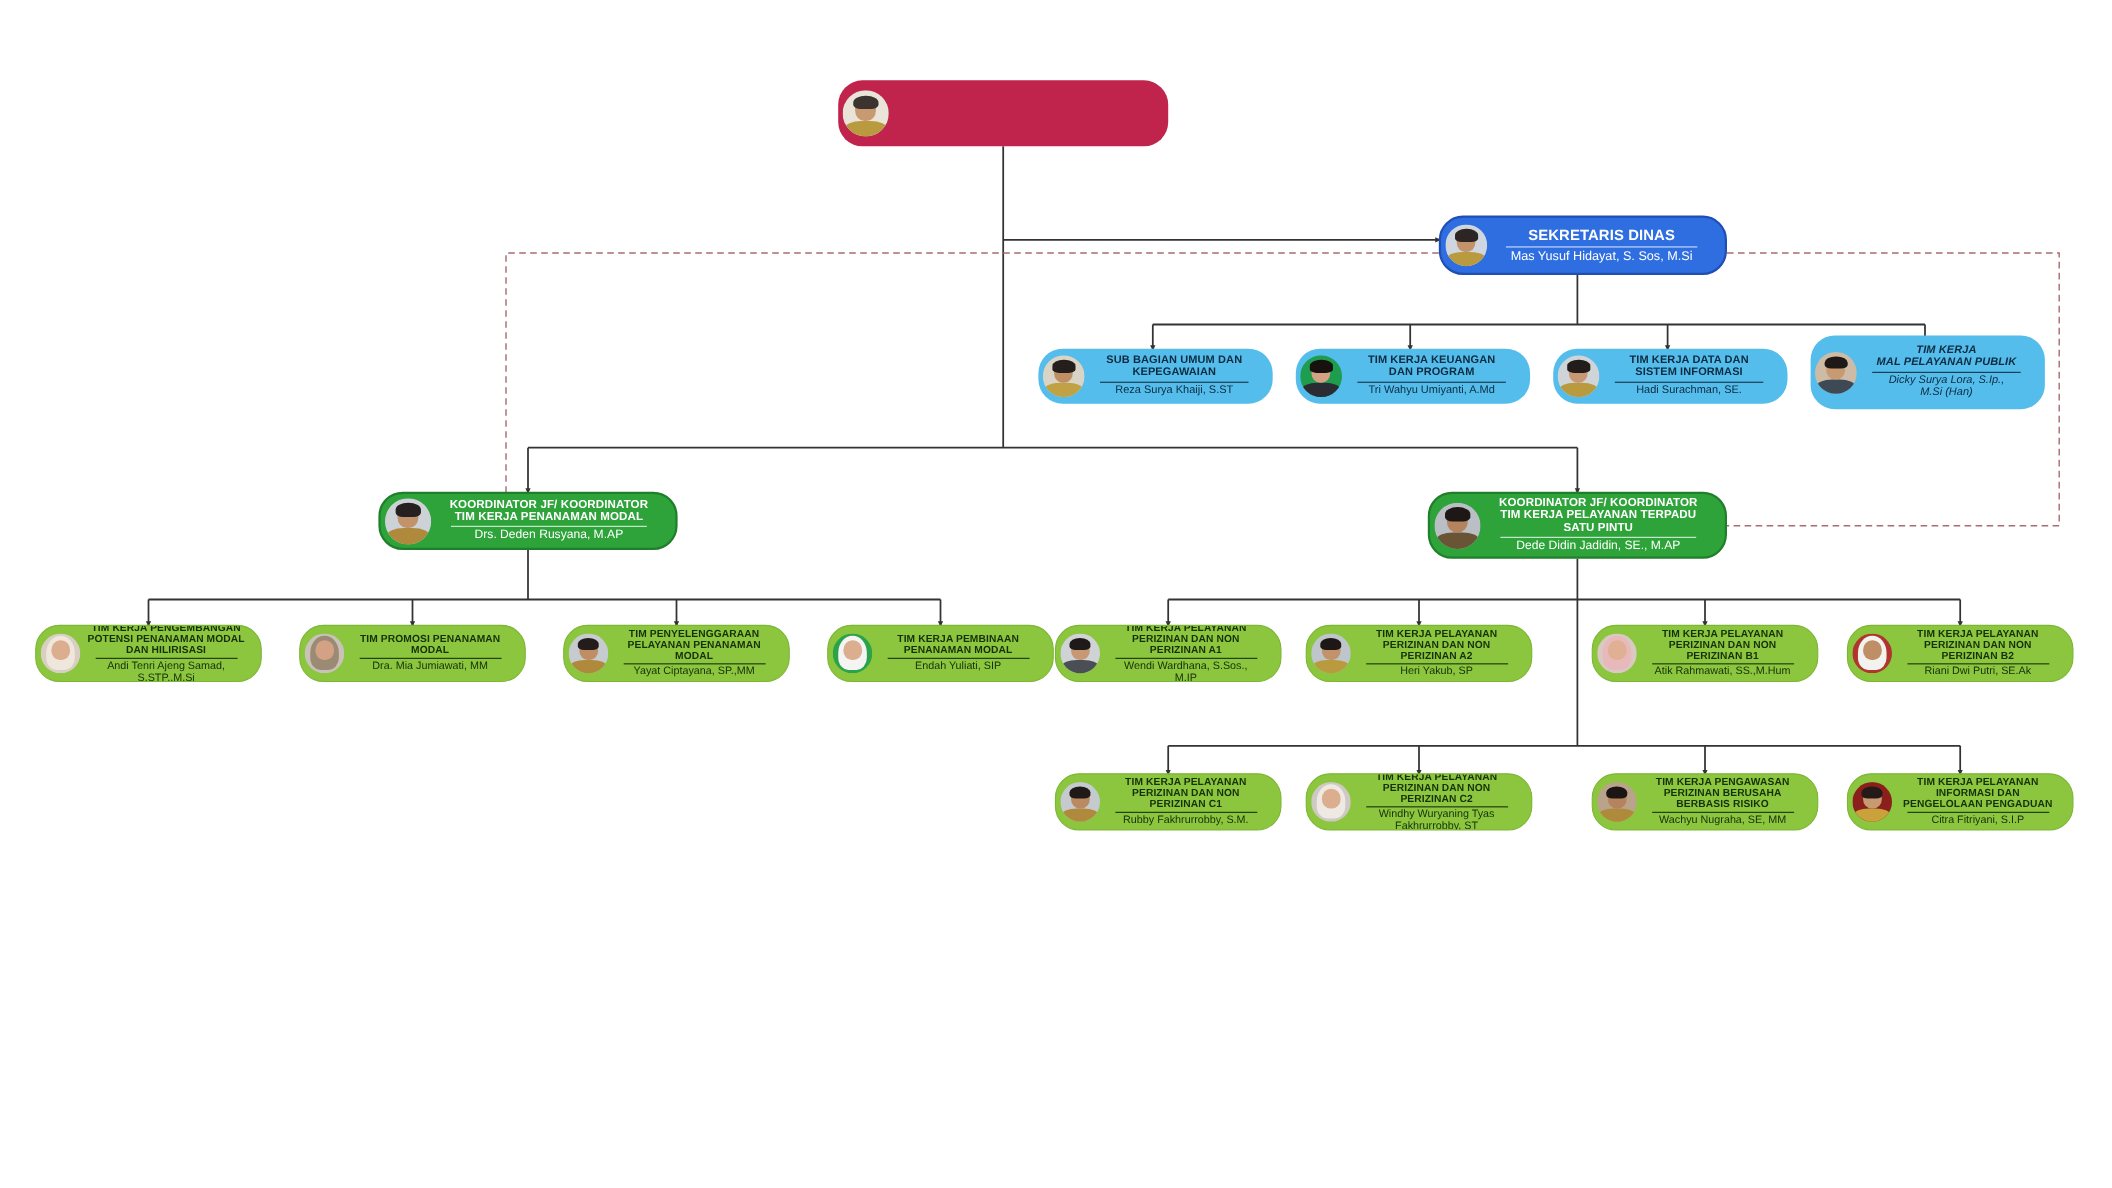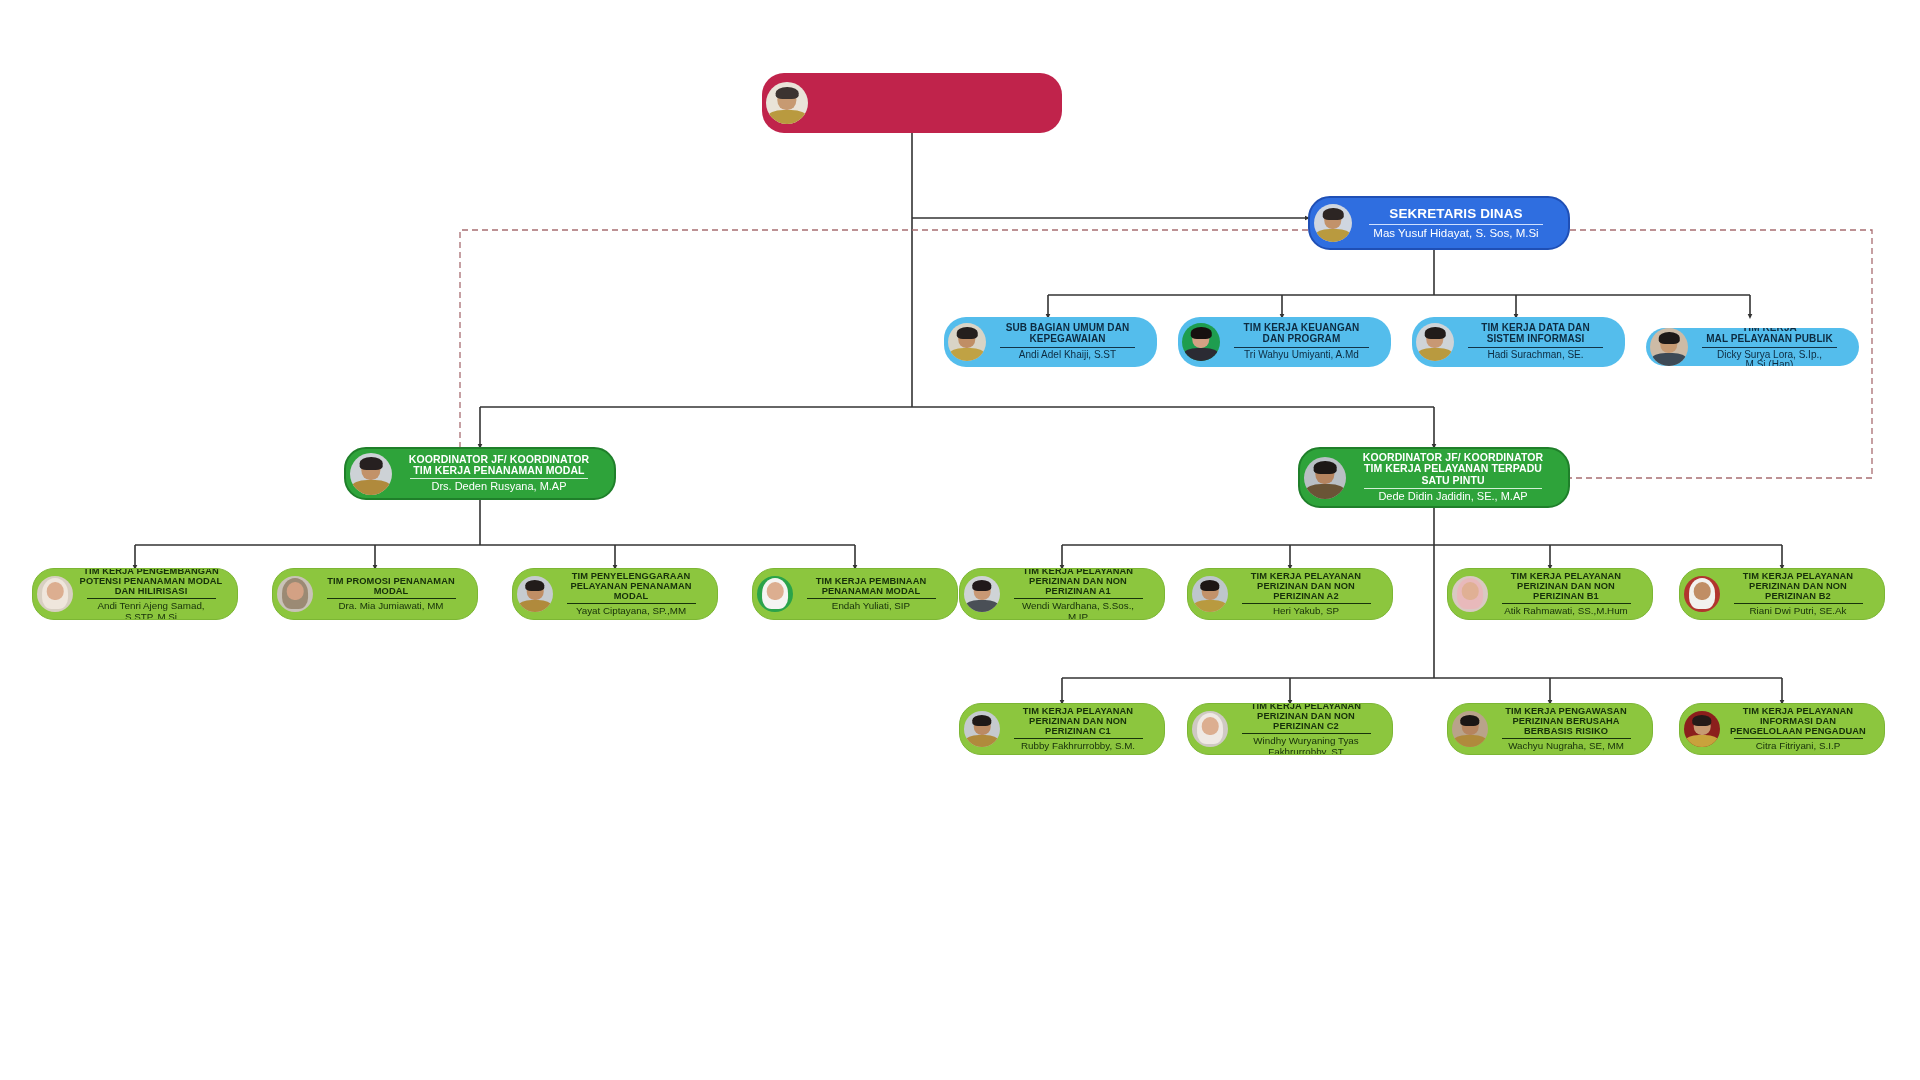--- a/index.html
+++ b/index.html
@@ -266,21 +266,21 @@
         <div class="bg" style="background:#d9d4c6"></div>
         <div class="body" style="background:#c0a244"></div>
         <div class="head" style="background:#c08e65"></div>
         <div class="hair" style="background:#241f1d"></div>
       </div>
     </div>
     <div class="textwrap">
       <div class="title">SUB BAGIAN UMUM DAN
 KEPEGAWAIAN</div>
       <div class="divider"></div>
-      <div class="person">Andi Adel Khaiji, S.ST</div>
+      <div class="person">Reza Surya Khaiji, S.ST</div>
     </div>
   </div>
 
   <div class="node lvl-sub size-sub" style="left:1178px; top:317px; width:213px; height:50px;">
     <div class="photo">
       <div class="face">
         <div class="bg" style="background:#1e9d4f"></div>
         <div class="body" style="background:#2b2b33"></div>
         <div class="head" style="background:#d3a184"></div>
         <div class="hair" style="background:#17110f"></div>
@@ -304,21 +304,21 @@
       </div>
     </div>
     <div class="textwrap">
       <div class="title">TIM KERJA DATA DAN
 SISTEM INFORMASI</div>
       <div class="divider"></div>
       <div class="person">Hadi Surachman, SE.</div>
     </div>
   </div>
 
-  <div class="node lvl-sub size-sub" style="left:1646px; top:328px; width:213px; height:38px;">
+  <div class="node lvl-sub size-sub" style="left:1646px; top:305px; width:213px; height:67px;font-style:italic;">
     <div class="photo">
       <div class="face">
         <div class="bg" style="background:#cdbba6"></div>
         <div class="body" style="background:#3d4a56"></div>
         <div class="head" style="background:#c79a72"></div>
         <div class="hair" style="background:#1e1917"></div>
       </div>
     </div>
     <div class="textwrap">
       <div class="title">TIM KERJA

